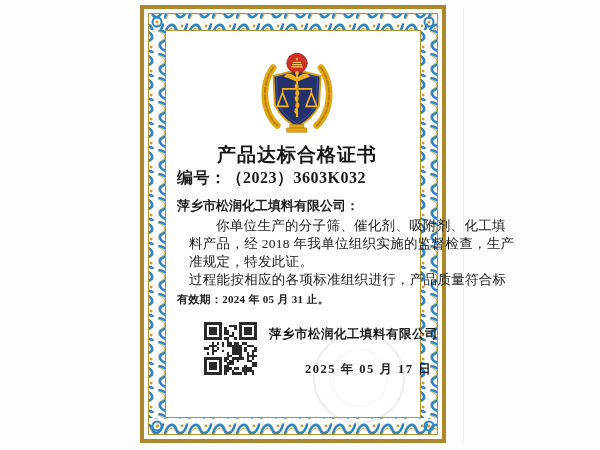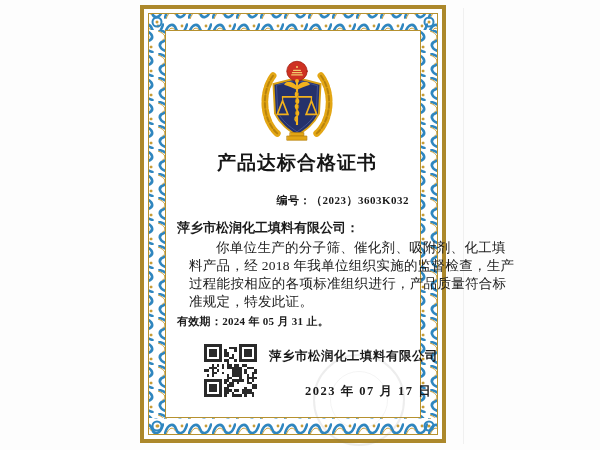--- a/index.html
+++ b/index.html
@@ -9,30 +9,30 @@
     font-family:"Liberation Serif","DejaVu Serif",serif;
     color:#1a1a1a;
   }
   .certificate {
     position:absolute; left:140px; top:5px; width:306px; height:438px;
     background:#ffffff;
   }
   .frame-svg { position:absolute; left:0; top:0; width:306px; height:438px; }
   .cert-content {
     position:absolute; left:27px; top:27px; width:252px; height:384px;
-    padding:12px 2px 0 10px; box-sizing:border-box;
+    padding:4px 2px 0 10px; box-sizing:border-box;
   }
   .emblem { display:block; margin:15px auto 0; width:76px; height:85px; }
   .cert-title {
     margin-top:6px; text-align:center; font-size:19px; font-weight:700;
     letter-spacing:1px; line-height:26px; color:#161616;
   }
   .serial {
-    margin-top:16px; text-align:right; padding-right:8px;
-    font-size:11px; font-weight:700; line-height:16px; letter-spacing:0.5px;
+    margin-top:2px; padding-right:8px;
+    font-size:16px; font-weight:700; line-height:16px; letter-spacing:0.5px;
   }
   .company { margin-top:12px; font-size:13px; font-weight:700; line-height:16px; }
   .body-par { margin-top:3px; }
   .body-line {
     font-size:13.5px; line-height:18px; letter-spacing:0.3px;
     text-align:justify; text-align-last:justify; white-space:nowrap;margin-left:12px;
   }
   .body-line.first { text-indent:27px; }
   .body-line.last { text-align-last:left; }
   .validity { margin-top:2px; font-size:11px; font-weight:700; line-height:17px; letter-spacing:0.3px; }
@@ -131,22 +131,22 @@
 
       <div class="cert-title">产品达标合格证书</div>
 
       <div class="serial">编号：（2023）3603K032</div>
 
       <div class="company">萍乡市松润化工填料有限公司：</div>
 
       <div class="body-par">
         <div class="body-line first">你单位生产的分子筛、催化剂、吸附剂、化工填</div>
         <div class="body-line">料产品，经 2018 年我单位组织实施的监督检查，生产</div>
+        <div class="body-line last">准规定，特发此证。</div>
         <div class="body-line">过程能按相应的各项标准组织进行，产品质量符合标</div>
-        <div class="body-line last">准规定，特发此证。</div>
       </div>
 
       <div class="validity">有效期：2024 年 05 月 31 止。</div>
 
       <div class="sign-row">
         <div class="seal"></div>
         <svg class="qr" id="qr-svg" viewBox="0 0 21 21" shape-rendering="crispEdges" xmlns="http://www.w3.org/2000/svg">
           <rect x="0" y="0" width="21" height="21" fill="#ffffff"></rect>
           <g id="qr-modules" fill="#2a2a2a">
               <rect x="10" y="1" width="1" height="1"></rect>
@@ -278,20 +278,20 @@
             <rect x="14.5" y="0.5" width="6" height="6"></rect>
             <rect x="0.5" y="14.5" width="6" height="6"></rect>
           </g>
           <g fill="#2a2a2a">
             <rect x="2" y="2" width="3" height="3"></rect>
             <rect x="16" y="2" width="3" height="3"></rect>
             <rect x="2" y="16" width="3" height="3"></rect>
           </g>
         </svg>
         <div class="issuer">萍乡市松润化工填料有限公司</div>
-        <div class="issue-date">2023 年 07 月 17 日</div>
+        <div class="issue-date">2025 年 05 月 17 日</div>
       </div>
 
     </div>
   </div>
 
   <div class="scan-edge"></div>
 </div>
 
 </body></html>

